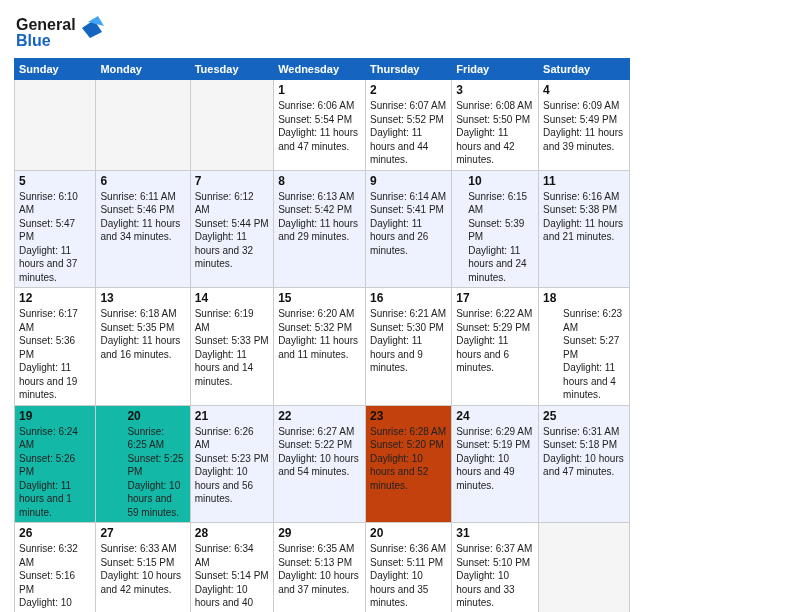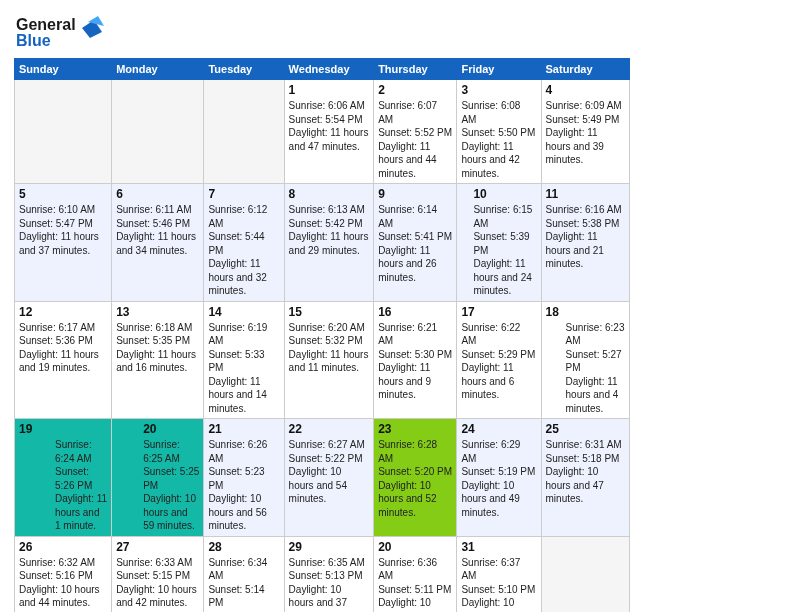--- a/index.html
+++ b/index.html
@@ -231,21 +231,21 @@
           <td style="background: rgb(255, 255, 255);">
             <div class="day-num">18</div>
             <div class="cell-text" style="white-space: pre-line; margin-left: 20px;">Sunrise: 6:23 AM
 Sunset: 5:27 PM
 Daylight: 11 hours and 4 minutes.</div>
           </td>
         </tr>
         <tr>
           <td style="background: #14b8a6;">
             <div class="day-num">19</div>
-            <div class="cell-text" style="white-space: pre-line; margin-left: 36px;">Sunrise: 6:24 AM
+            <div class="cell-text" style="white-space: pre-line;">Sunrise: 6:24 AM
 Sunset: 5:26 PM
 Daylight: 11 hours and 1 minute.</div>
           </td>
           <td style="background: #14b8a6; padding-left: 31px;">
             <div class="day-num">20</div>
             <div class="cell-text" style="white-space: pre-line;">Sunrise: 6:25 AM
 Sunset: 5:25 PM
 Daylight: 10 hours and 59 minutes.</div>
           </td>
           <td style="background: rgb(238, 242, 255);">
@@ -253,21 +253,21 @@
             <div class="cell-text" style="white-space: pre-line;">Sunrise: 6:26 AM
 Sunset: 5:23 PM
 Daylight: 10 hours and 56 minutes.</div>
           </td>
           <td style="background: rgb(238, 242, 255);">
             <div class="day-num">22</div>
             <div class="cell-text" style="white-space: pre-line;">Sunrise: 6:27 AM
 Sunset: 5:22 PM
 Daylight: 10 hours and 54 minutes.</div>
           </td>
-          <td style="background: #84cc16;">
+          <td style="background: #c2410c;">
             <div class="day-num">23</div>
             <div class="cell-text" style="white-space: pre-line;">Sunrise: 6:28 AM
 Sunset: 5:20 PM
 Daylight: 10 hours and 52 minutes.</div>
           </td>
           <td style="background: rgb(238, 242, 255);">
             <div class="day-num">24</div>
             <div class="cell-text" style="white-space: pre-line;">Sunrise: 6:29 AM
 Sunset: 5:19 PM
 Daylight: 10 hours and 49 minutes.</div>

